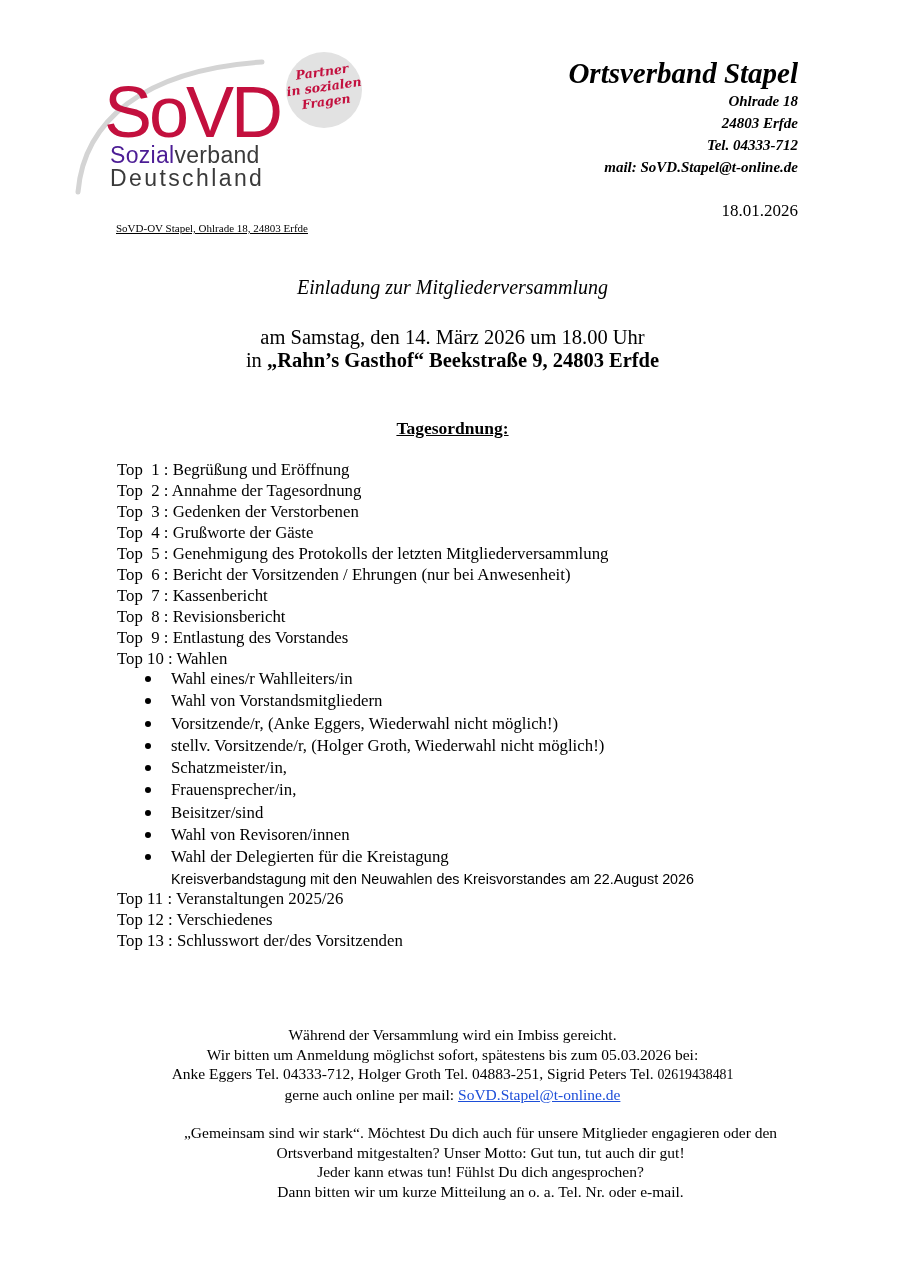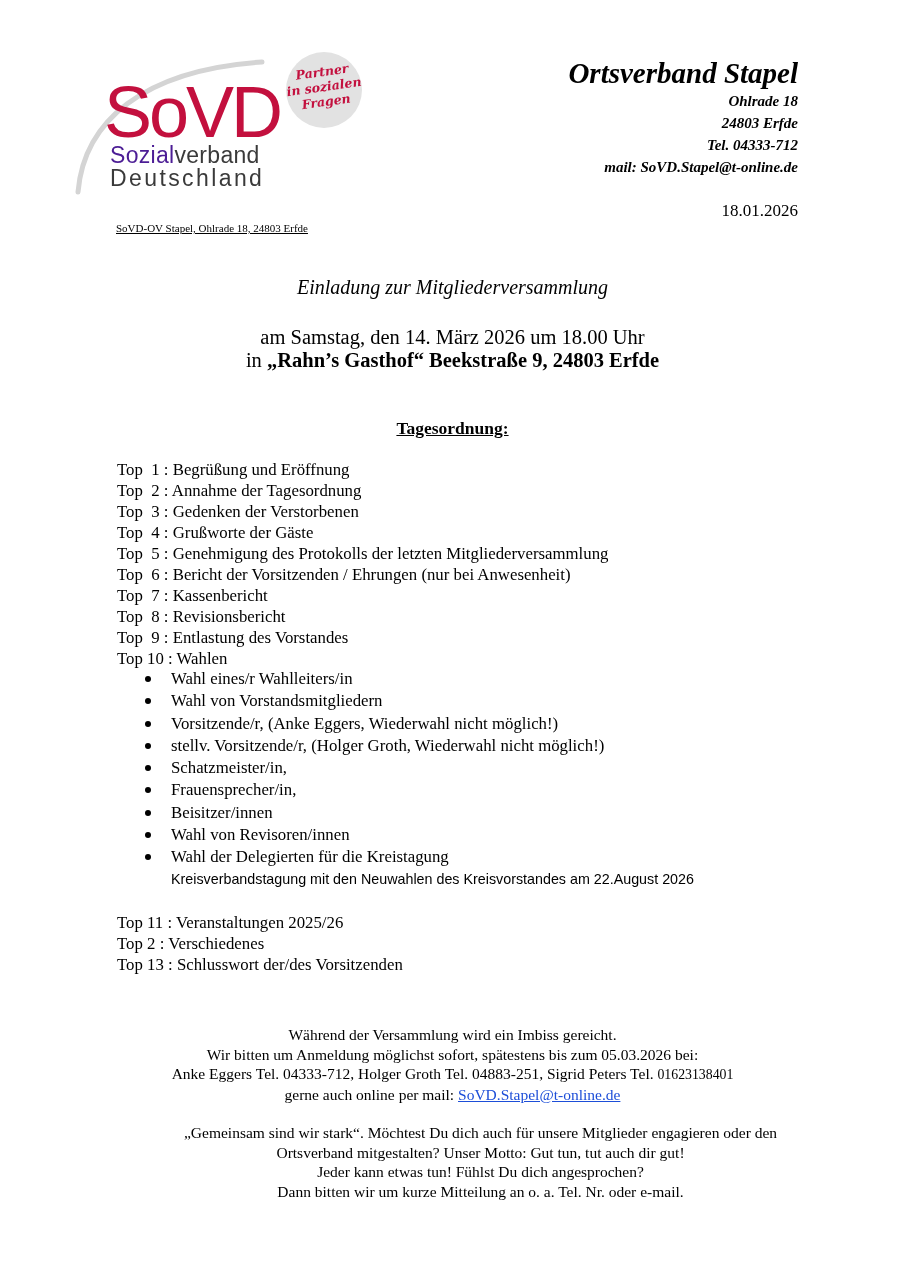--- a/index.html
+++ b/index.html
@@ -33,21 +33,21 @@
   .where b { font-weight: bold; }
   .agenda-h { top: 418px; font-size: 17.5px; font-weight: bold; text-decoration: underline; }
 
   
   .agenda { position: absolute; left: 117px; top: 459px; font-size: 16.8px; line-height: 21px; }
   .agenda .row { white-space: pre; height: 21px; }
   .bullets { position: absolute; left: 143px; top: 668px; font-size: 16.8px; line-height: 22.3px; }
   .bullets .b { position: relative; padding-left: 28px; height: 22.3px; white-space: nowrap; }
   .bullets .b::before { content: ""; position: absolute; left: 2px; top: 8px; width: 6px; height: 6px; border-radius: 50%; background: #000; }
   .bullet-note { position: absolute; left: 171px; top: 870px; font-family: "Liberation Sans", sans-serif; font-size: 14.3px; line-height: 18px; white-space: nowrap; }
-  .agenda2 { position: absolute; left: 117px; top: 888px; font-size: 16.8px; line-height: 21px; margin-top: 24px; }
+  .agenda2 { position: absolute; left: 117px; top: 888px; font-size: 16.8px; line-height: 21px; }
   .agenda2 .row { white-space: pre; height: 21px; }
 
   
   .foot1 { position: absolute; left: 0; top: 1025px; width: 905px; text-align: center; font-size: 15.5px; line-height: 19.5px; }
   .foot1 .small { font-size: 13.8px; }
   .foot1 a { color: #1d4ed8; text-decoration: underline; }
   .foot2 { position: absolute; left: 0; top: 1123px; width: 905px; text-align: center; font-size: 15.5px; line-height: 19.5px; padding-left: 28px; }
 </style>
 </head>
 <body class="serif">
@@ -97,36 +97,36 @@
   <div class="row">Top 10 : Wahlen</div>
 </div>
 
 <div class="bullets">
   <div class="b">Wahl eines/r Wahlleiters/in</div>
   <div class="b">Wahl von Vorstandsmitgliedern</div>
   <div class="b">Vorsitzende/r, (Anke Eggers, Wiederwahl nicht möglich!)</div>
   <div class="b">stellv. Vorsitzende/r, (Holger Groth, Wiederwahl nicht möglich!)</div>
   <div class="b">Schatzmeister/in,</div>
   <div class="b">Frauensprecher/in,</div>
-  <div class="b">Beisitzer/innen</div>
+  <div class="b">Beisitzer/sind</div>
   <div class="b">Wahl von Revisoren/innen</div>
   <div class="b">Wahl der Delegierten für die Kreistagung</div>
 </div>
 <div class="bullet-note">Kreisverbandstagung mit den Neuwahlen des Kreisvorstandes am 22.August 2026</div>
 
 <div class="agenda2">
   <div class="row">Top 11 : Veranstaltungen 2025/26</div>
-  <div class="row">Top 2 : Verschiedenes</div>
+  <div class="row">Top 12 : Verschiedenes</div>
   <div class="row">Top 13 : Schlusswort der/des Vorsitzenden</div>
 </div>
 
 <div class="foot1">
   <div>Während der Versammlung wird ein Imbiss gereicht.</div>
   <div>Wir bitten um Anmeldung möglichst sofort, spätestens bis zum 05.03.2026 bei:</div>
-  <div><span>Anke Eggers Tel. 04333-712, Holger Groth Tel. 04883-251, Sigrid Peters Tel. </span><span class="small">01623138401</span></div>
+  <div><span>Anke Eggers Tel. 04333-712, Holger Groth Tel. 04883-251, Sigrid Peters Tel. </span><span class="small">02619438481</span></div>
   <div><span>gerne auch online per mail: </span><a>SoVD.Stapel@t-online.de</a></div>
 </div>
 
 <div class="foot2">
   <div>„Gemeinsam sind wir stark“. Möchtest Du dich auch für unsere Mitglieder engagieren oder den</div>
   <div>Ortsverband mitgestalten? Unser Motto: Gut tun, tut auch dir gut!</div>
   <div>Jeder kann etwas tun! Fühlst Du dich angesprochen?</div>
   <div>Dann bitten wir um kurze Mitteilung an o. a. Tel. Nr. oder e-mail.</div>
 </div>
 

